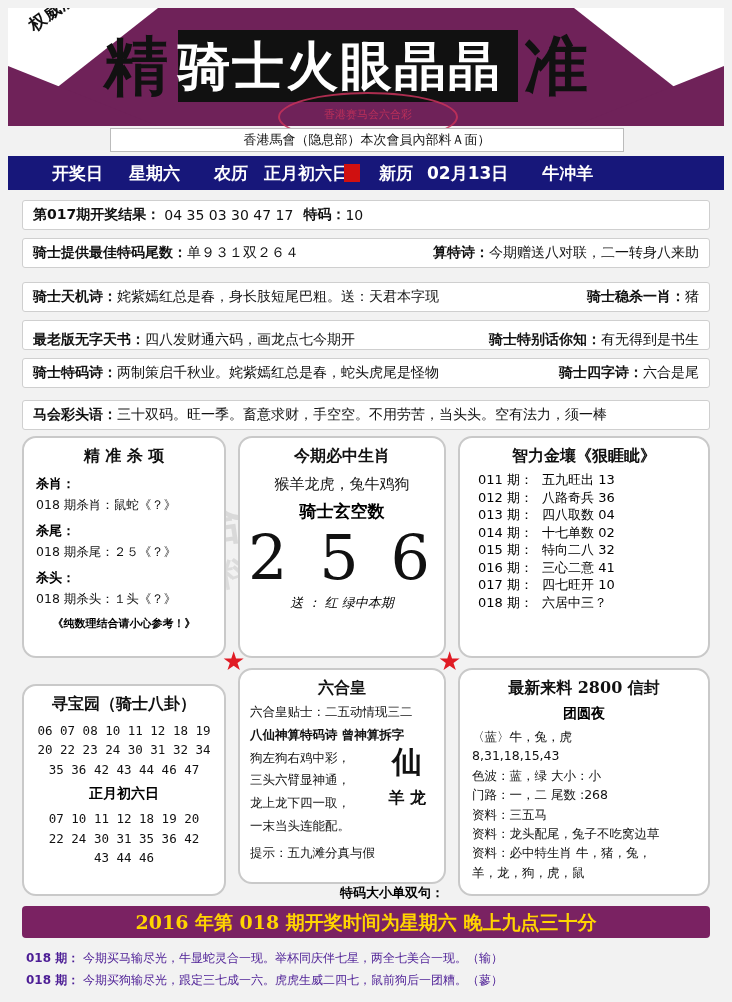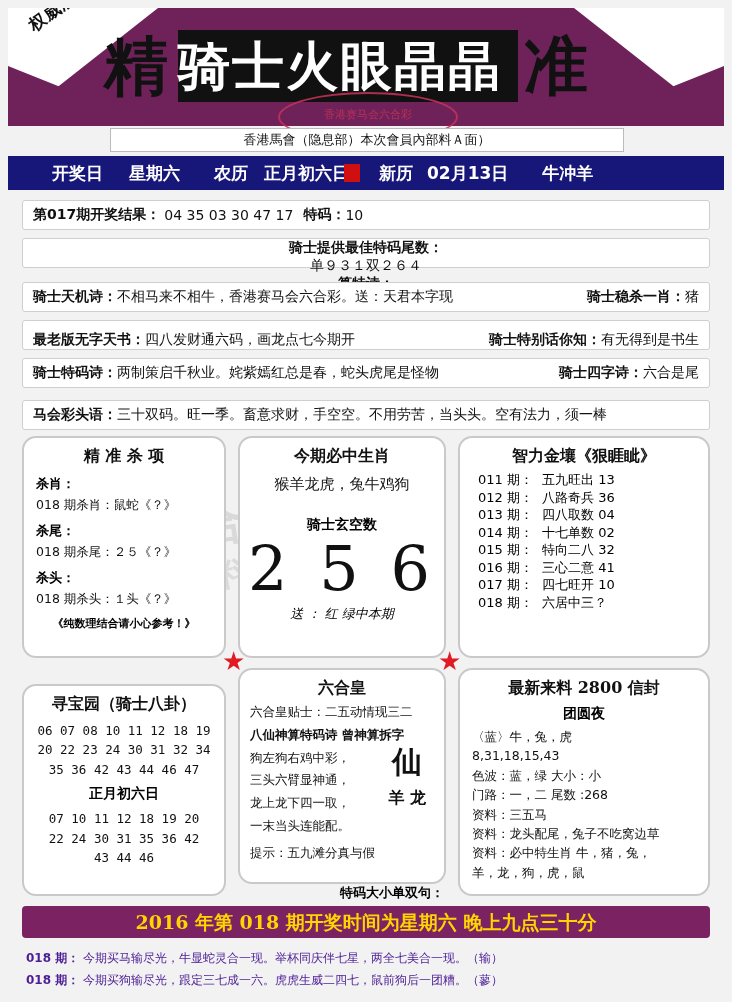--- a/index.html
+++ b/index.html
@@ -102,21 +102,21 @@
   
   .row{
     position:absolute;left:22px;width:688px;
     background:#ffffff;border:1px solid #cfcfcf;border-radius:3px;
     font-size:14px;color:#111;
     display:flex;align-items:center;
     padding:0 10px;box-sizing:border-box;
   }
   .row b{font-weight:bold;}
   .r1{top:200px;height:30px;}
-  .r2{top:238px;height:30px;flex-direction:column;}
+  .r2{top:238px;height:30px;}
   .r3{top:282px;height:30px;}
   .r4{top:320px;height:30px;align-items:flex-end;}
   .r5{top:358px;height:30px;}
   .r6{top:400px;height:30px;}
   .spacer{flex:1 1 auto;}
   
   .card{
     position:absolute;background:#ffffff;border:2px solid #c9c9c9;border-radius:14px;
     box-sizing:border-box;
   }
@@ -127,21 +127,21 @@
   .cardA{left:22px;top:436px;width:204px;height:222px;}
   .cardB{left:238px;top:436px;width:208px;height:222px;}
   .cardC{left:458px;top:436px;width:252px;height:222px;}
   .kill-line{font-size:12.5px;color:#111;margin:4px 0 0 12px;}
   .kill-head{font-weight:bold;font-size:13px;margin:8px 0 0 12px;}
   .note-small{font-size:11px;text-align:center;margin-top:8px;font-weight:bold;}
   .zodiac{
     text-align:center;font-size:15px;color:#111;margin-top:6px;line-height:1.5;
   }
   .qizi{
-    text-align:center;font-size:14px;font-weight:bold;margin-top:20px;
+    text-align:center;font-size:17px;font-weight:bold;margin-top:4px;
   }
   .hand-num{
     text-align:center;
     font-family:"DejaVu Serif","Liberation Serif",serif;
     font-size:62px;color:#111;letter-spacing:6px;line-height:1.05;
     margin-top:2px;
   }
   .song{
     text-align:center;font-size:13px;margin-top:4px;font-style:italic;
   }
@@ -243,21 +243,21 @@
   <div class="row r2">
     <b>骑士提供最佳特码尾数：</b>
     <span>单９３１双２６４</span>
     <span class="spacer"></span>
     <b>算特诗：</b>
     <span>今期赠送八对联，二一转身八来助</span>
   </div>
 
   <div class="row r3">
     <b>骑士天机诗：</b>
-    <span>不相马来不相牛，香港赛马会六合彩。送：天君本字现</span>
+    <span>姹紫嫣红总是春，身长肢短尾巴粗。送：天君本字现</span>
     <span class="spacer"></span>
     <b>骑士稳杀一肖：</b>
     <span>猪</span>
   </div>
 
   <div class="row r4">
     <b>最老版无字天书：</b>
     <span>四八发财通六码，画龙点七今期开</span>
     <span class="spacer"></span>
     <b>骑士特别话你知：</b>

